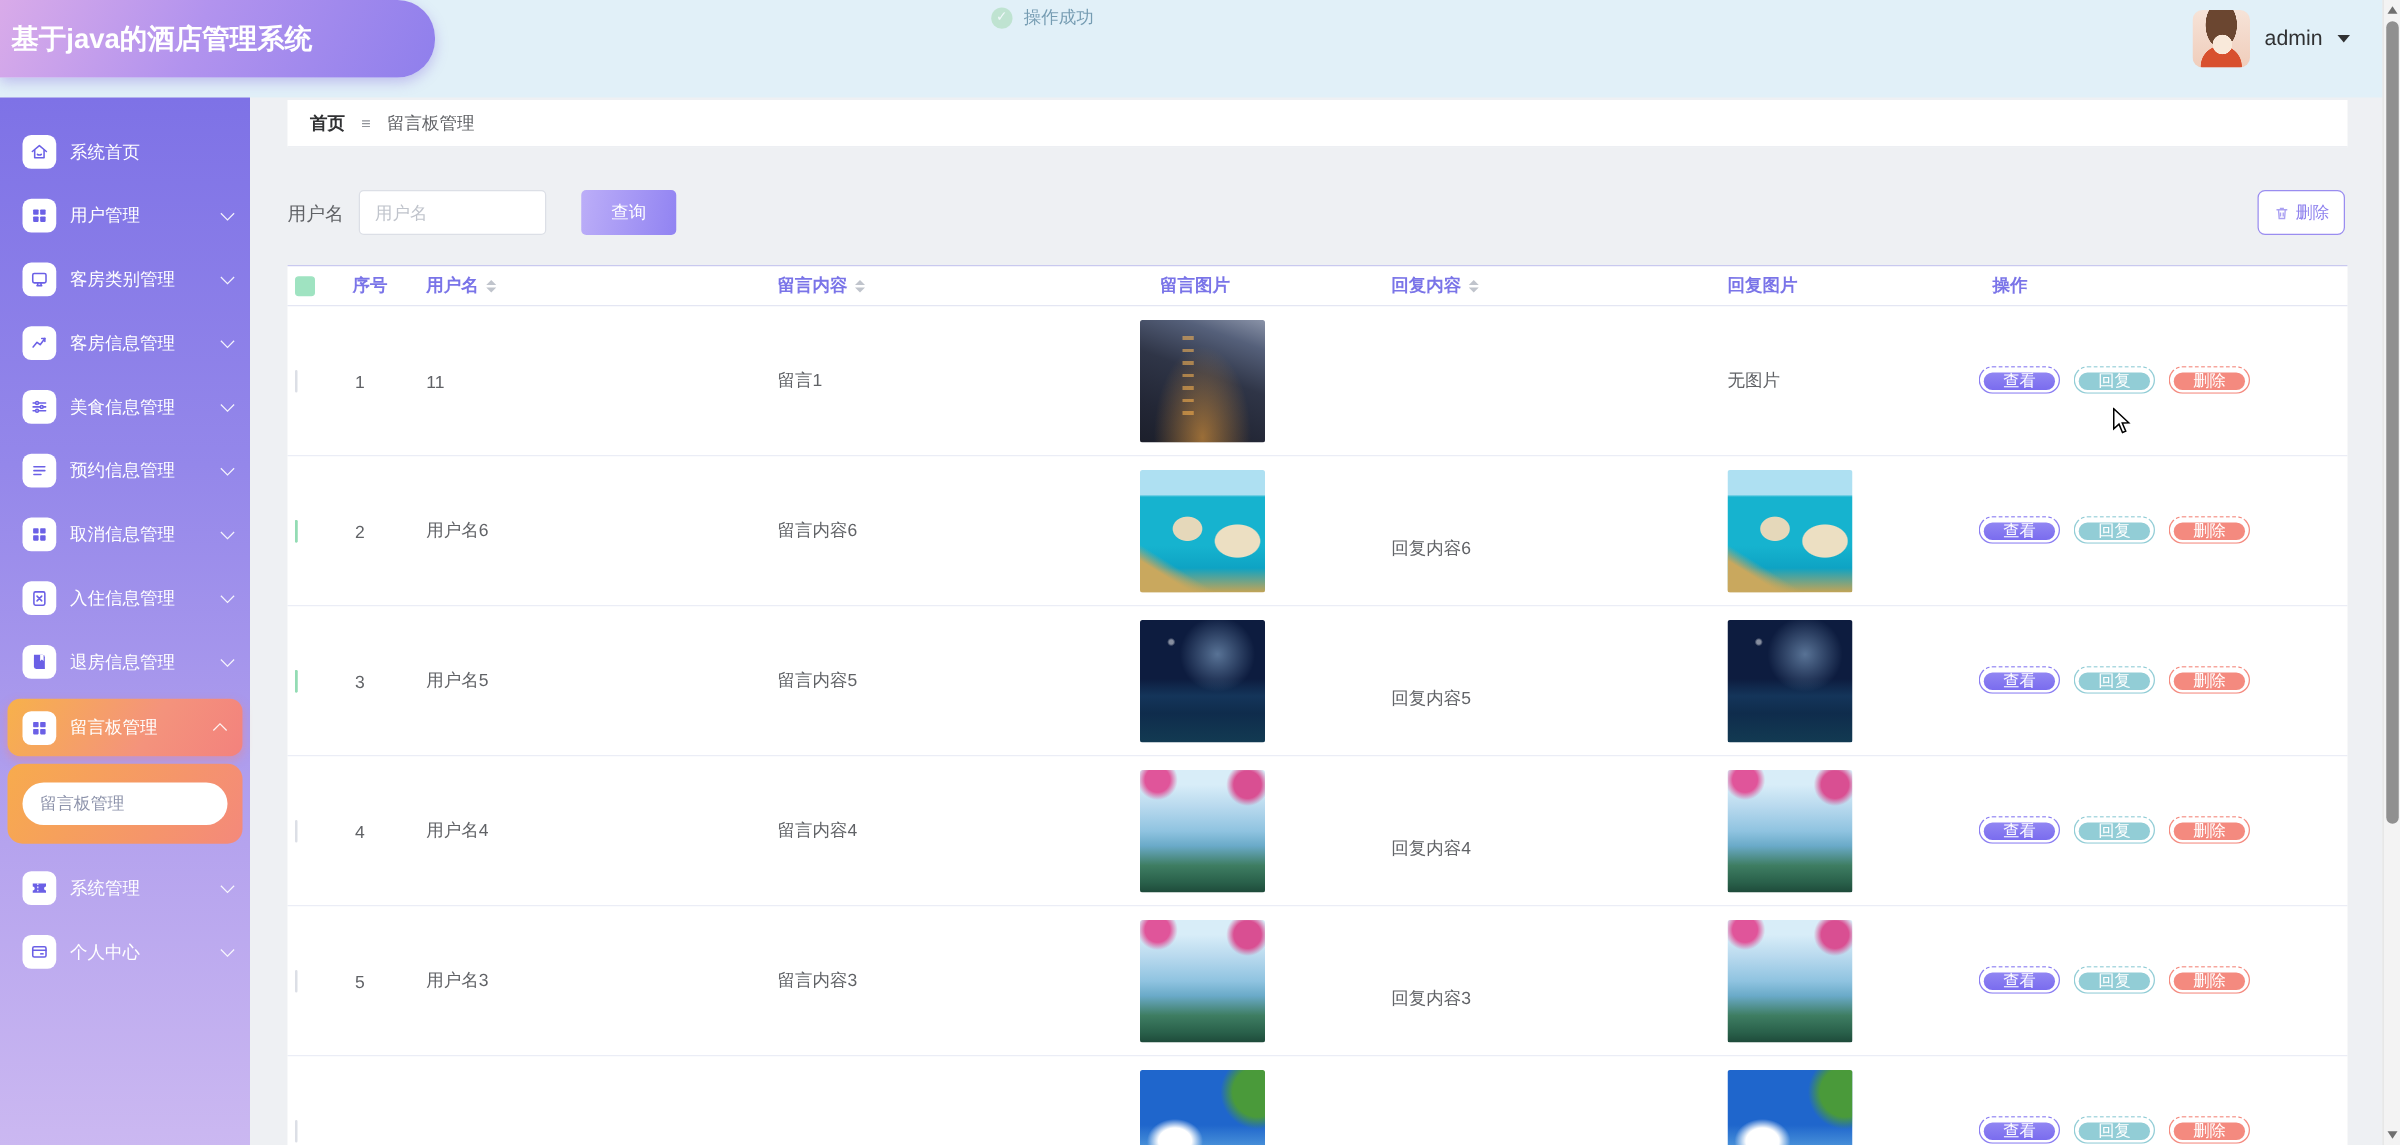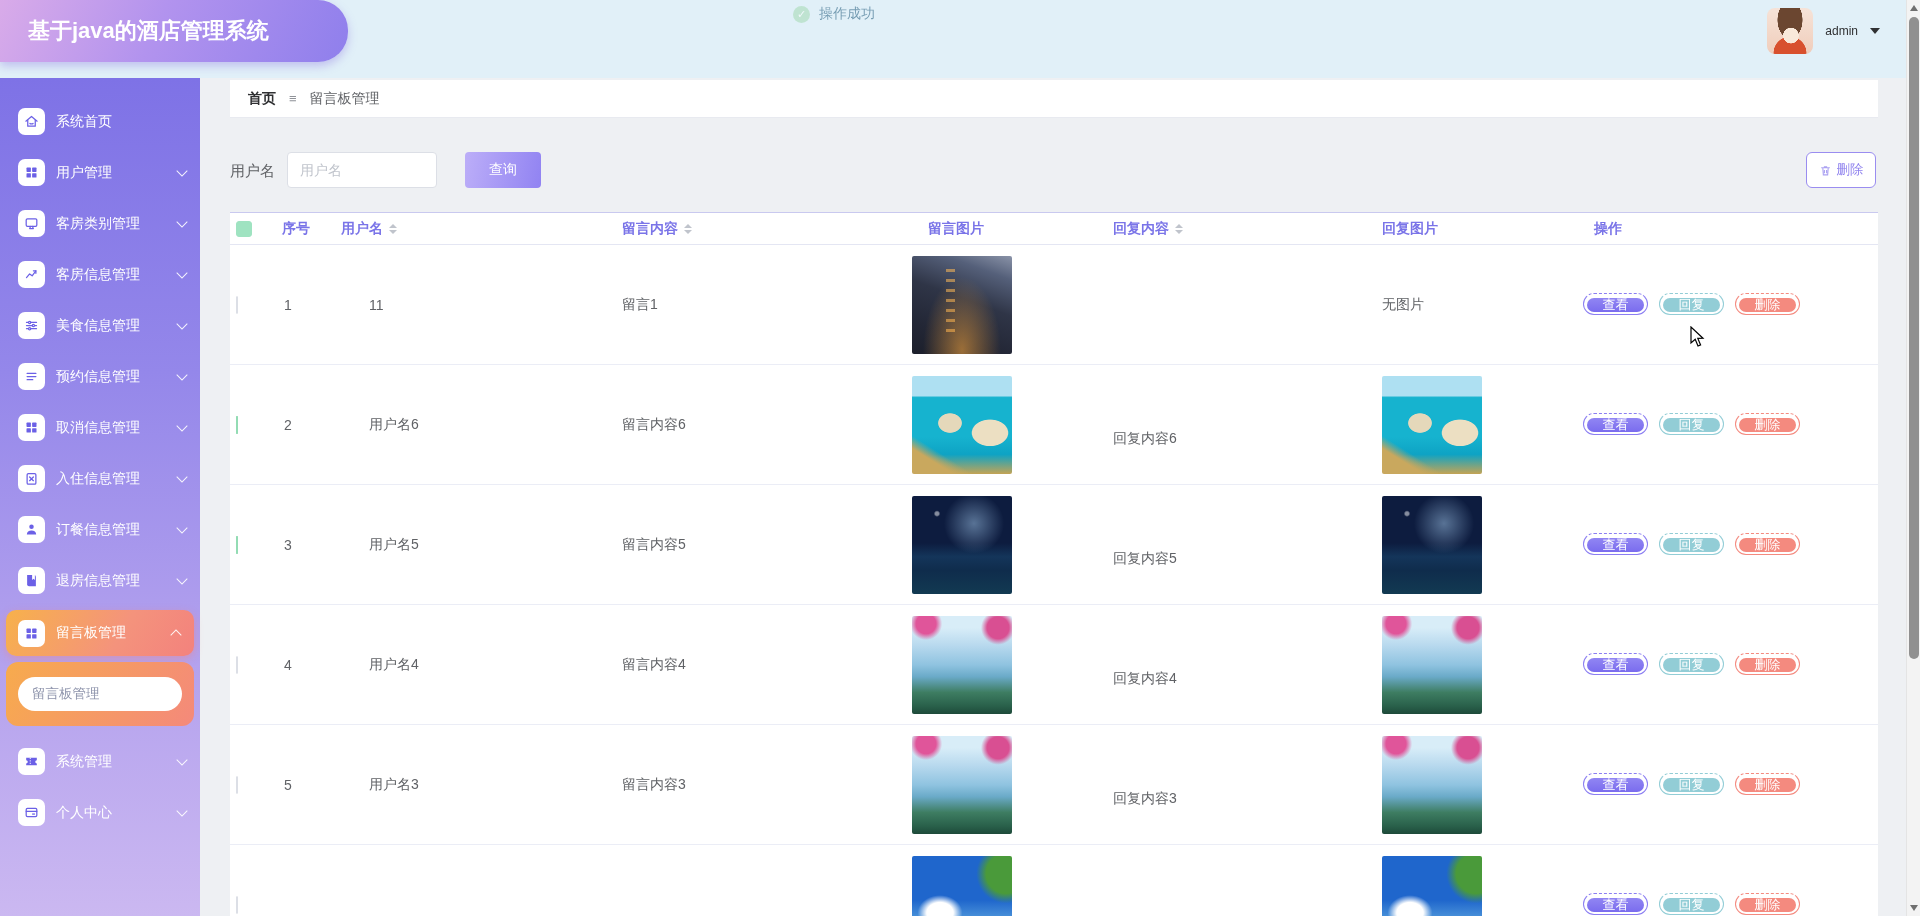--- a/index.html
+++ b/index.html
@@ -6,33 +6,33 @@
   html,body { background:#eef0f3; }
   .page { position:relative; width:1920px; height:916px; overflow:hidden;
           background:#eef0f3; font-family:"Liberation Sans","DejaVu Sans",sans-serif; }
 
   
   .topbar { position:absolute; left:0; top:0; width:1920px; height:78px; background:#e1f0f8; }
   .title-badge { position:absolute; left:0; top:0; width:348px; height:62px;
     border-radius:0 30px 30px 0;
     background:linear-gradient(115deg,#d9abe9 0%,#b293ee 45%,#8f7fec 100%);
     box-shadow:0 4px 10px rgba(130,100,220,.35);
-    color:#fff; font-size:22px; font-weight:bold; line-height:62px; padding-left:28px; }
+    color:#fff; font-size:22px; font-weight:bold; line-height:62px; padding-left:9px; }
   .toast { position:absolute; left:793px; top:5px; display:flex; align-items:center; gap:9px; opacity:.5; }
   .toast-icon { width:17px; height:17px; border-radius:50%; background:#9ed8ab; color:#fff;
     font-size:11px; line-height:17px; text-align:center; }
   .toast-text { color:#0c4a6e; font-size:14px; }
   .user-box { position:absolute; right:40px; top:8px; display:flex; align-items:center; gap:12px; }
   .avatar { width:46px; height:46px; border-radius:8px; flex:none;
     background:
       radial-gradient(circle at 52% 60%, #f9e9da 0 21%, transparent 22%),
       radial-gradient(ellipse at 50% 26%, #6b4630 0 38%, transparent 39%),
       radial-gradient(circle at 50% 98%, #d8502e 0 32%, transparent 33%),
       linear-gradient(180deg,#f6e3d8,#f0cdbb); }
-  .user-name { color:#303133; font-size:12px; }
+  .user-name { color:#303133; font-size:17px; }
   .caret-down { width:0; height:0; border-left:5px solid transparent; border-right:5px solid transparent;
     border-top:6px solid #303133; }
 
   
   .sidebar { position:absolute; left:0; top:78px; width:200px; height:838px; padding-top:18px;
     background:linear-gradient(180deg,#7e72e6 0%,#9487ea 35%,#b4a2ee 70%,#cbb8f1 100%); }
   .nav-item { height:51px; display:flex; align-items:center; padding:0 14px 0 18px;
     color:#fff; font-size:14px; cursor:pointer; }
   .nav-icon { width:27px; height:27px; background:#fff; border-radius:7px; margin-right:11px;
     display:flex; align-items:center; justify-content:center; color:#6b60e6; flex:none; }
@@ -75,21 +75,21 @@
   .table-card { position:absolute; left:230px; top:212px; width:1648px; height:770px; background:#fff;
     border-top:1px solid #c9c9ef; }
   .thead, .trow { display:grid; grid-template-columns:40px 64px 280px 286px 205px 265px 205px 303px;
     align-items:center; }
   .thead { height:32px; border-bottom:1px solid #e4e6f3; color:#7a74e8; font-size:14px; font-weight:600; }
   .trow { height:120px; border-bottom:1px solid #ebedf6; color:#606266; font-size:14px; }
   .th { display:flex; align-items:center; }
   .th.c1 { padding-left:12px; } .th.c2 { padding-left:7px; } .th.c3 { padding-left:8px; }
   .th.c4 { padding-left:28px; } .th.c5 { padding-left:8px; } .th.c6 { padding-left:12px; }
   .th.c7 { padding-left:19px; }
-  .td.idx { padding-left:14px; } .td.usr { padding-left:7px;margin-left:28px; } .td.msg { padding-left:8px; }
+  .td.idx { padding-left:14px; } .td.usr { padding-left:7px; } .td.msg { padding-left:8px; }
   .td.rep { padding-left:8px;margin-top:28px; } .td.noimg { padding-left:12px; }
   .sort { display:inline-flex; flex-direction:column; gap:2px; margin-left:6px; }
   .sort i { width:0; height:0; border-left:4px solid transparent; border-right:4px solid transparent; }
   .sort .up { border-bottom:4px solid #c0c4cc; }
   .sort .dn { border-top:4px solid #c0c4cc; }
   .cbx { width:16px; height:16px; margin-left:6px; border:1px solid #dcdfe6; border-radius:3px;
     background:#fff; cursor:pointer; position:relative; flex:none; }
   .cbx.checked { background:#93dcb4; border-color:#93dcb4; }
   .cbx.checked::after { content:''; position:absolute; left:5px; top:2px; width:4px; height:8px;
     border-right:1.6px solid #fff; border-bottom:1.6px solid #fff; transform:rotate(45deg); }
@@ -240,30 +240,20 @@
             <rect x="5" y="4" width="14" height="17" rx="2"></rect>
             <path d="M9 9.5l6 6M15 9.5l-6 6"></path>
           </svg>
         </span>
     <span class="nav-label">入住信息管理</span>
     <span class="chevron"></span>
   </div>
       <div class="nav-item">
     <span class="nav-icon">
           <svg viewBox="0 0 24 24" fill="currentColor">
-            <circle cx="12" cy="7.5" r="3.6"></circle>
-            <path d="M4.5 20c0-4.2 3.2-6.4 7.5-6.4s7.5 2.2 7.5 6.4z"></path>
-          </svg>
-        </span>
-    <span class="nav-label">订餐信息管理</span>
-    <span class="chevron"></span>
-  </div>
-      <div class="nav-item">
-    <span class="nav-icon">
-          <svg viewBox="0 0 24 24" fill="currentColor">
             <path d="M5 3h11a3 3 0 013 3v15H8a3 3 0 01-3-3V3z"></path>
             <path d="M13 3v8l2.2-2 2.2 2V3z" fill="#fff"></path>
           </svg>
         </span>
     <span class="nav-label">退房信息管理</span>
     <span class="chevron"></span>
   </div>
       <div class="nav-item active">
     <span class="nav-icon">
           <svg viewBox="0 0 24 24" fill="currentColor">

